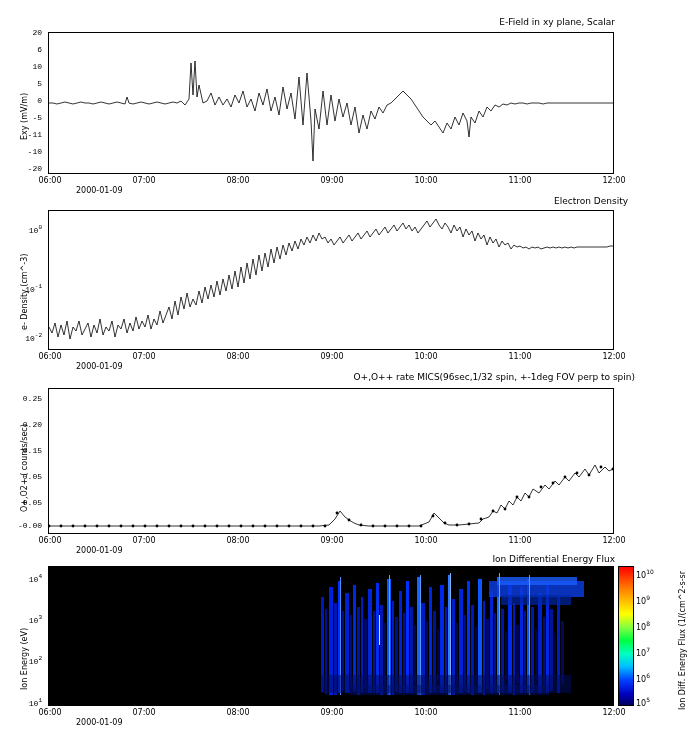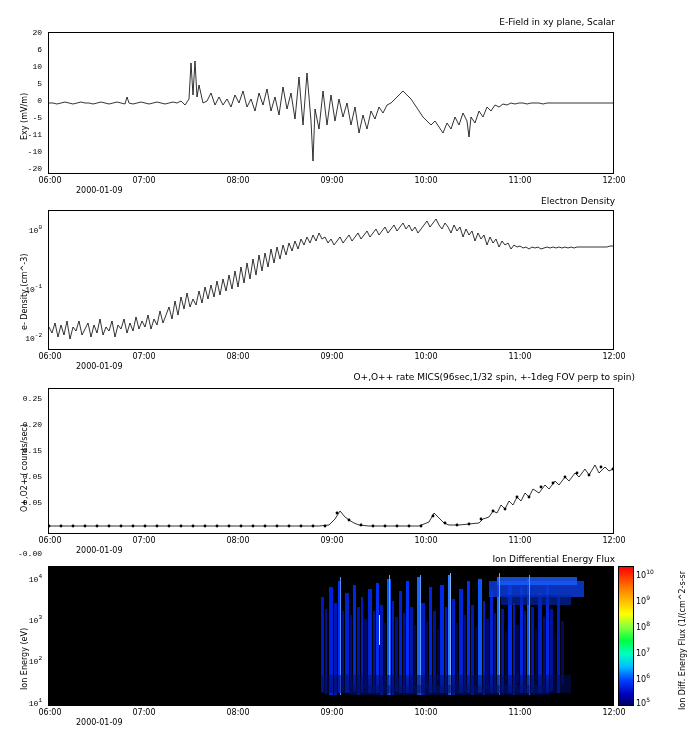--- a/index.html
+++ b/index.html
@@ -106,21 +106,21 @@
   <div class="xtick" style="left:126px;top:176px;width:36px;">07:00</div>
   <div class="xtick" style="left:220px;top:176px;width:36px;">08:00</div>
   <div class="xtick" style="left:314px;top:176px;width:36px;">09:00</div>
   <div class="xtick" style="left:408px;top:176px;width:36px;">10:00</div>
   <div class="xtick" style="left:502px;top:176px;width:36px;">11:00</div>
   <div class="xtick" style="left:596px;top:176px;width:36px;">12:00</div>
   <div class="datelab" style="left:32px;top:186px;">2000-01-09</div>
 </div>
 
 <div class="panel">
-  <div class="plot-title" style="left:95px;top:196px;width:520px;">Electron Density</div>
+  <div class="plot-title" style="left:108px;top:196px;width:520px;">Electron Density</div>
 
   <div class="ylab" style="left:20px;top:330px;font-size:8px;">e- Density (cm^-3)</div>
 
   <div class="ytick" style="left:6px;top:224px;width:36px;">10<sup style="font-size:6px;">0</sup></div>
   <div class="ytick" style="left:6px;top:283px;width:36px;">10<sup style="font-size:6px;">-1</sup></div>
   <div class="ytick" style="left:6px;top:332px;width:36px;">10<sup style="font-size:6px;">-2</sup></div>
 
   <div class="frame" style="left:48px;top:210px;width:566px;height:140px;">
     <svg width="564" height="138" viewBox="0 0 564 138">
       <polyline fill="none" stroke="#000" stroke-width="0.8" points="
@@ -155,21 +155,21 @@
 <div class="panel">
   <div class="plot-title" style="left:75px;top:372px;width:560px;">O+,O++ rate MICS(96sec,1/32 spin, +-1deg FOV perp to spin)</div>
 
   <div class="ylab" style="left:20px;top:512px;font-size:8px;">O+,O2+ ( counts/sec)</div>
 
   <div class="ytick" style="left:6px;top:394px;width:36px;">0.25</div>
   <div class="ytick" style="left:6px;top:420px;width:36px;">0.20</div>
   <div class="ytick" style="left:6px;top:446px;width:36px;">0.15</div>
   <div class="ytick" style="left:6px;top:472px;width:36px;">0.05</div>
   <div class="ytick" style="left:6px;top:498px;width:36px;">0.05</div>
-  <div class="ytick" style="left:6px;top:521px;width:36px;margin-top:28px;">-0.00</div>
+  <div class="ytick" style="left:6px;top:521px;width:36px;">-0.00</div>
 
   <div class="frame" style="left:48px;top:388px;width:566px;height:146px;">
     <svg width="564" height="144" viewBox="0 0 564 144">
       <polyline fill="none" stroke="#000" stroke-width="0.8" points="
 0,137 10,137 20,137 30,137 40,137 50,137 60,137 70,137 80,137 90,137 100,137 110,137 120,137
 130,137 140,137 150,137 160,137 170,137 180,137 190,137 200,137 210,137 220,137 230,137 240,137
 250,137 260,137 270,137 280,136 286,130 291,122 296,128 300,131 305,134 310,136 320,137 330,137
 340,137 350,137 360,137 370,137 380,133 385,124 390,129 395,134 400,136 410,136 420,135 430,134
 434,130 440,128 444,122 448,124 452,116 456,120 460,112 464,116 468,108 472,112 476,104 480,108
 484,100 490,104 496,96 500,100 506,92 510,96 516,88 520,92 526,84 530,88 536,80 540,86 546,76

